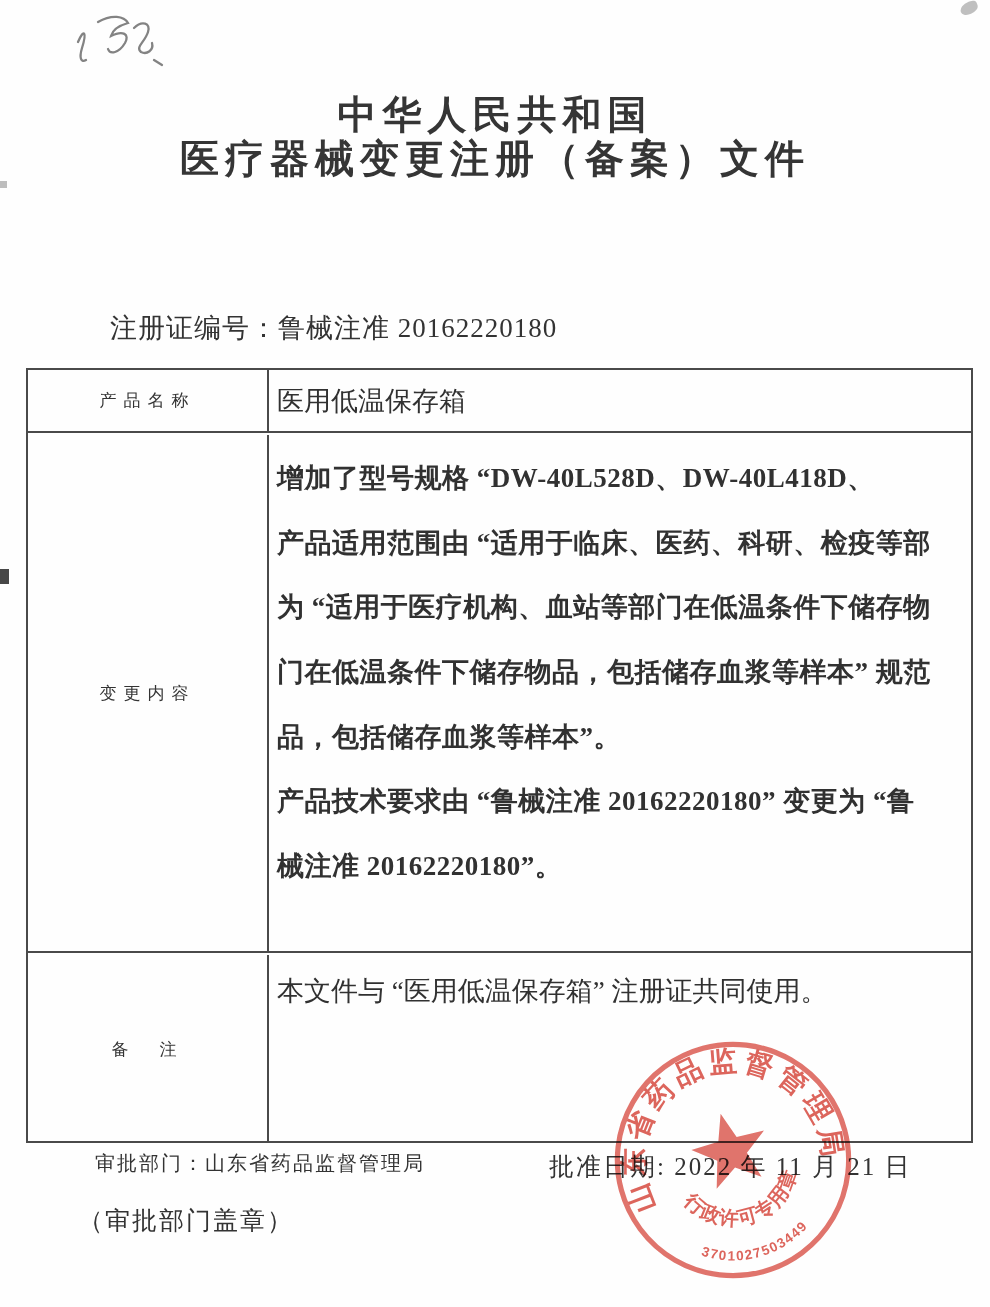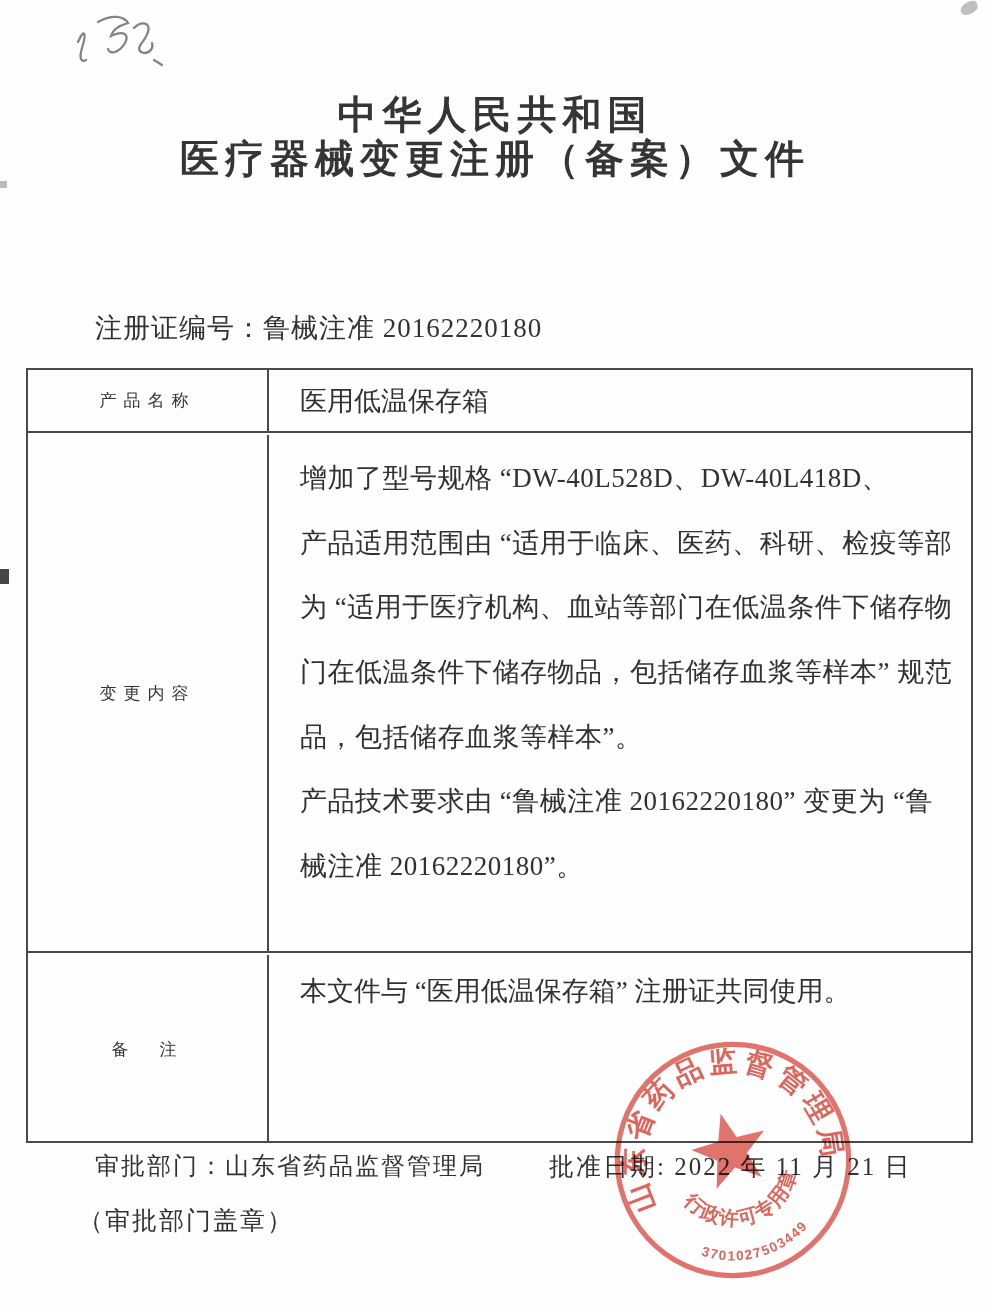--- a/index.html
+++ b/index.html
@@ -14,42 +14,42 @@
     background:#a9a9a9;border-radius:60% 30% 50% 40%;transform:rotate(-20deg);opacity:.75;}
   .edge-mark1{position:absolute;left:0;top:181px;width:7px;height:7px;background:#bdbdbd;}
   .edge-mark2{position:absolute;left:0;top:569px;width:9px;height:15px;background:#474747;}
   .title{
     position:absolute;left:0;width:990px;text-align:center;
     font-family:"Liberation Sans","DejaVu Sans",sans-serif;font-weight:700;
     font-size:39px;letter-spacing:6px;color:#353535;
   }
   .title.l1{top:88px;}
   .title.l2{top:132px;}
-  .regline{position:absolute;left:95px;top:310px;font-size:27px;letter-spacing:1px;color:#333;}
+  .regline{position:absolute;left:110px;top:310px;font-size:27px;letter-spacing:1px;color:#333;}
   
   .doc-table{
     position:absolute;left:26px;top:368px;width:947px;height:775px;
     border:2px solid #4a4a4a;box-sizing:border-box;
   }
   .trow{position:absolute;left:0;width:100%;box-sizing:border-box;display:flex;}
   .trow.r1{top:0;height:63px;border-bottom:2px solid #4a4a4a;}
   .trow.r2{top:65px;height:518px;border-bottom:2px solid #4a4a4a;}
   .trow.r3{top:585px;height:188px;}
   .tlabel{
     width:241px;flex:0 0 241px;border-right:2px solid #4a4a4a;box-sizing:border-box;
     display:flex;align-items:center;justify-content:center;
     font-size:17px;letter-spacing:7px;color:#333;
   }
-  .tcontent{flex:1;box-sizing:border-box;padding:0 10px 0 31px;font-size:27px;color:#313131;}
+  .tcontent{flex:1;box-sizing:border-box;padding:0 10px 0 8px;font-size:27px;color:#313131;}
   .r1 .tcontent{display:flex;align-items:center;}
   .r2 .tcontent{padding-top:11px;}
-  .cline{height:64.7px;line-height:64.7px;white-space:nowrap;letter-spacing:.5px;}
+  .cline{height:64.7px;line-height:64.7px;white-space:nowrap;letter-spacing:.5px;font-weight:bold;}
   .r3 .tcontent{padding-top:16px;line-height:40px;}
   
-  .dept{position:absolute;left:95px;top:1150px;font-size:24px;letter-spacing:2px;color:#333;}
+  .dept{position:absolute;left:95px;top:1150px;font-size:20px;letter-spacing:2px;color:#333;}
   .sealnote{position:absolute;left:78px;top:1204px;font-size:25px;letter-spacing:2px;color:#333;text-align:center;}
   .appdate{position:absolute;left:549px;top:1150px;font-size:25px;letter-spacing:2px;color:#333;}
   
   .stamp{
     position:absolute;left:608px;top:1035px;width:250px;height:250px;
     transform:rotate(-15deg);mix-blend-mode:multiply;opacity:.88;
   }
 </style>
 </head>
 <body>

